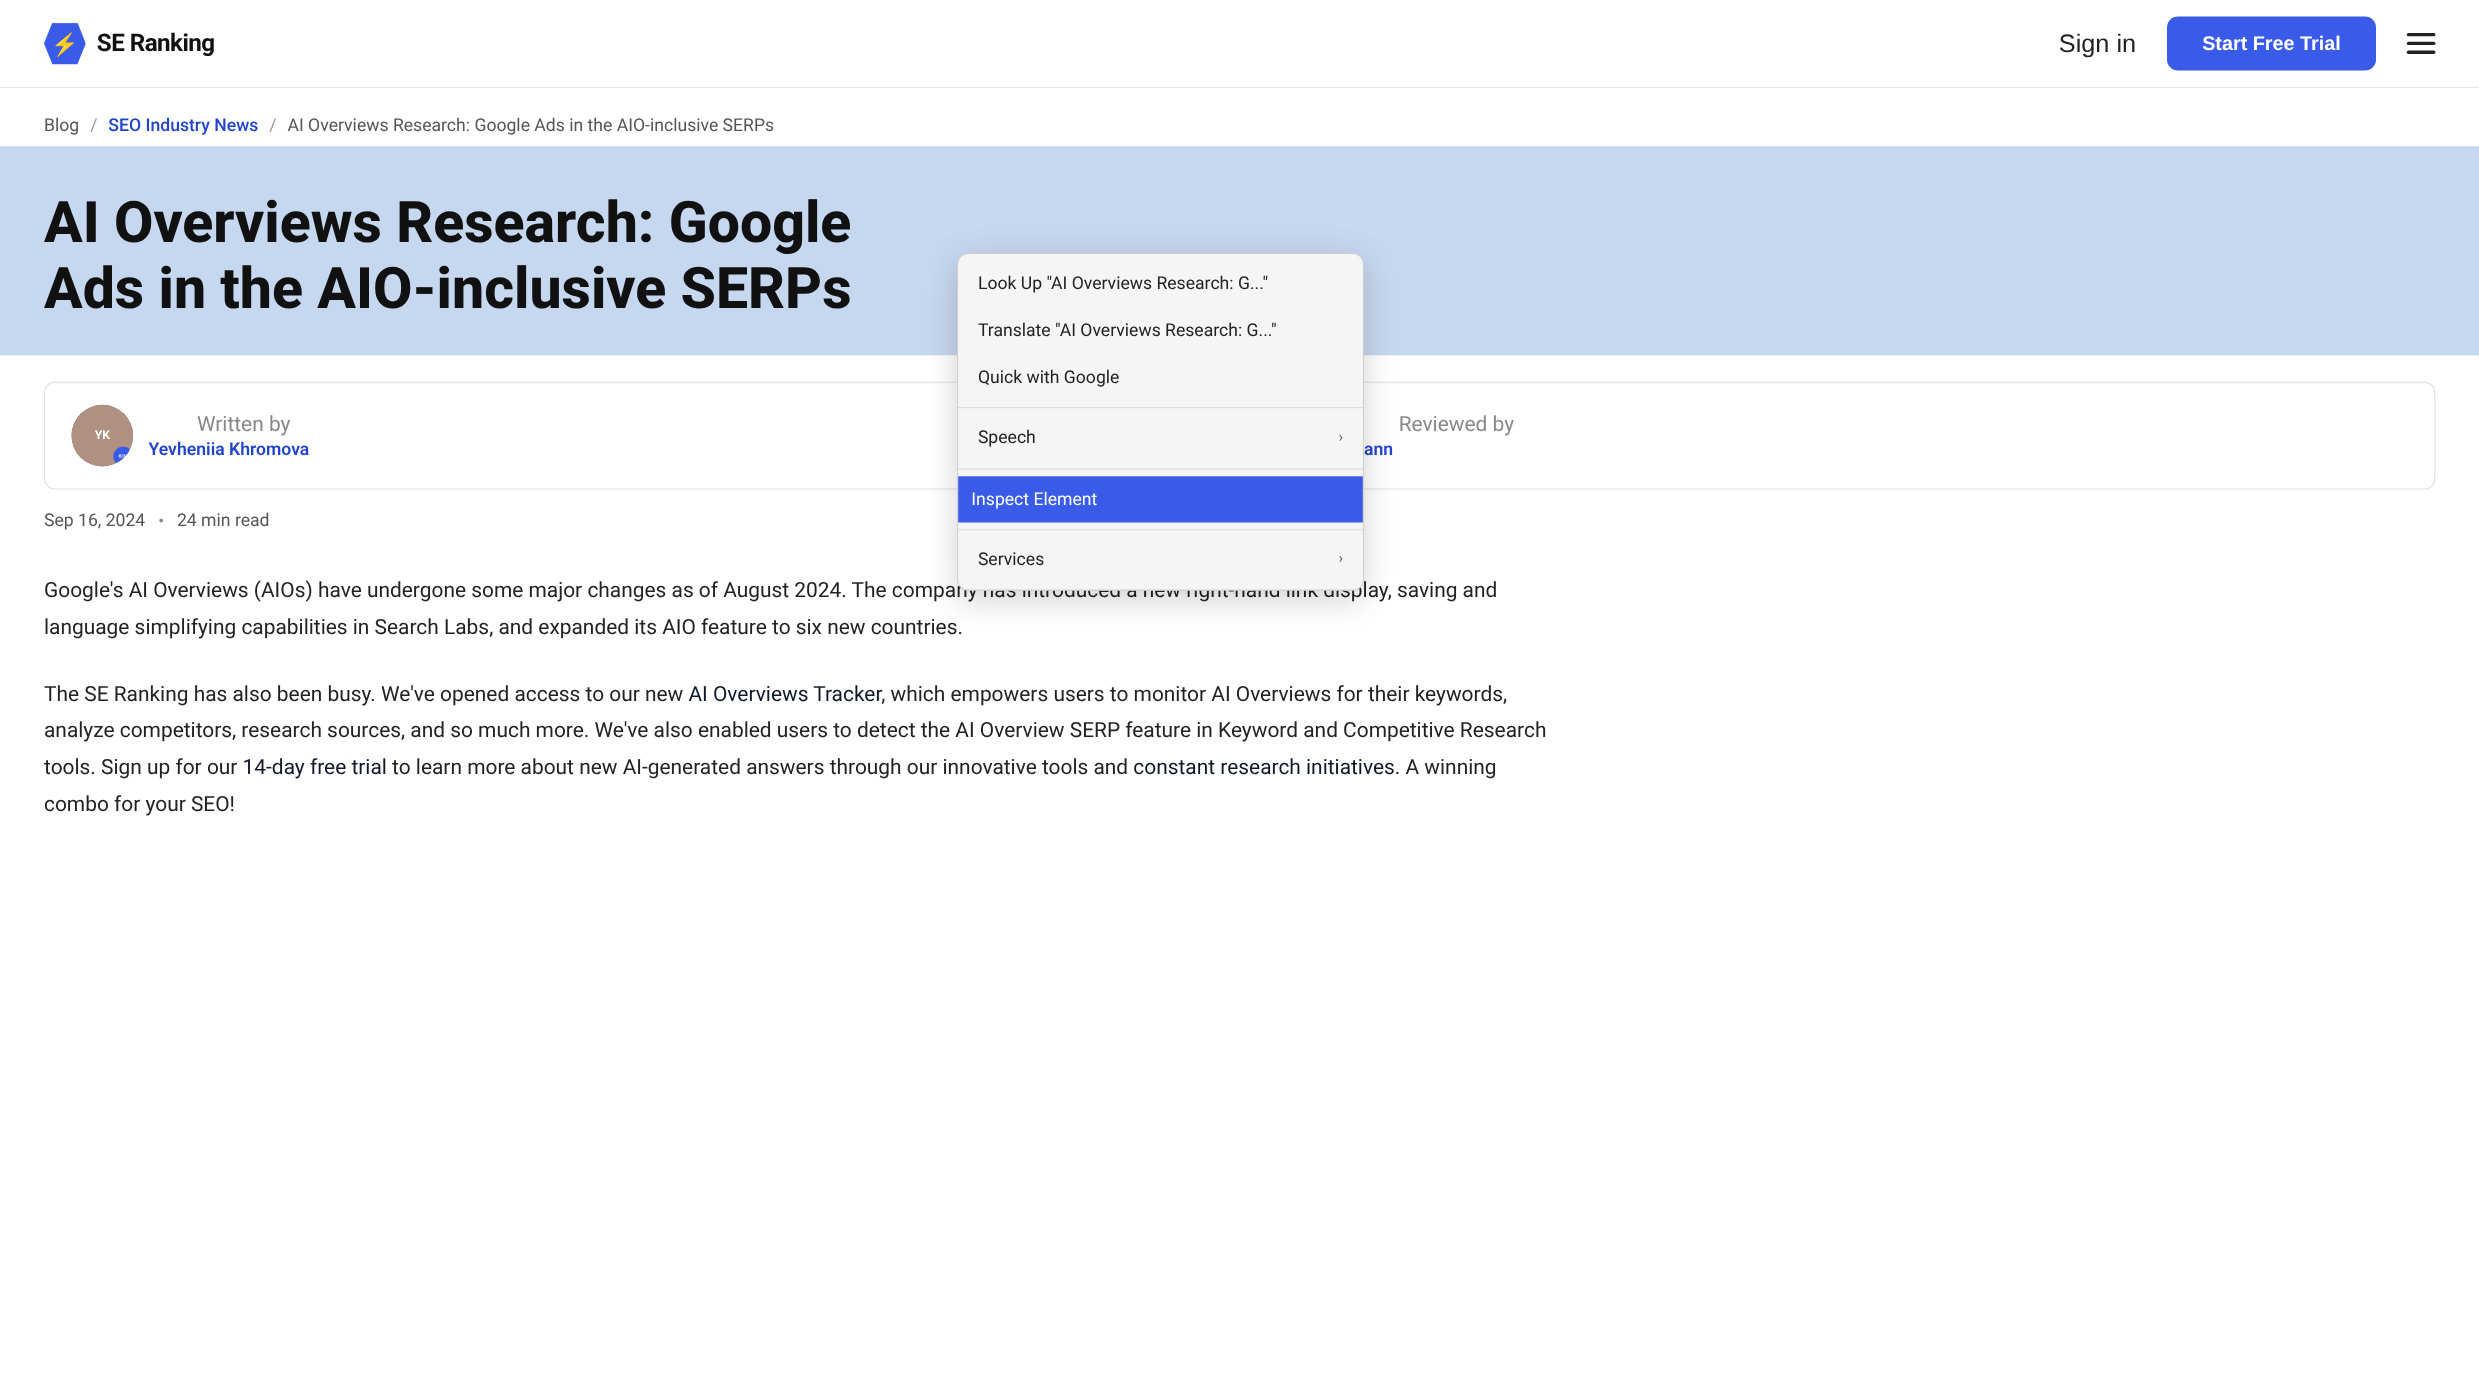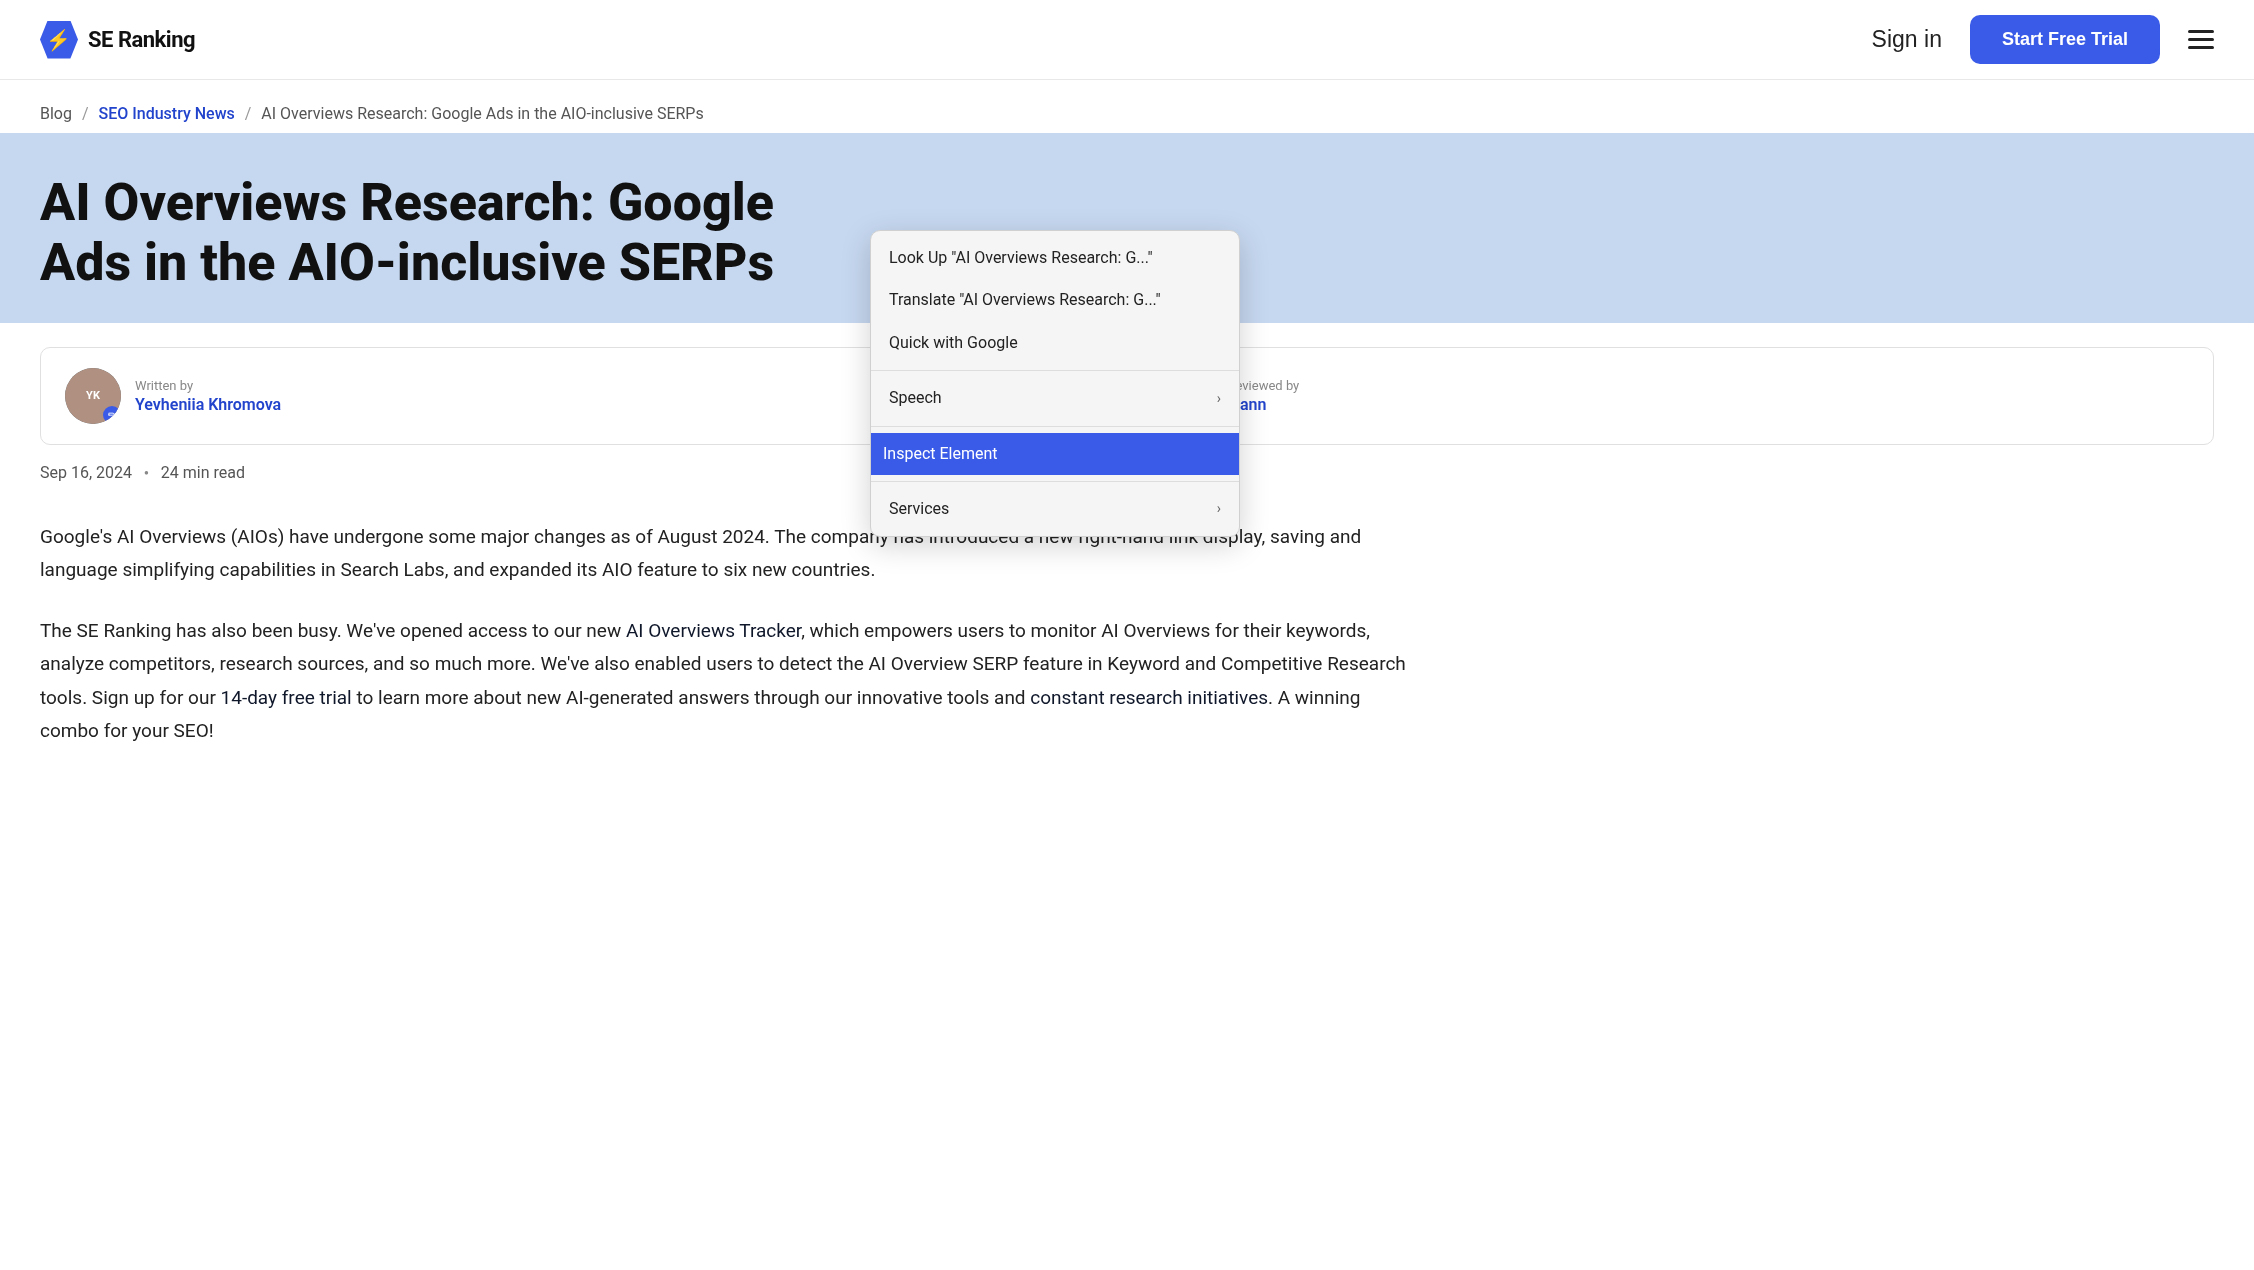--- a/index.html
+++ b/index.html
@@ -79,21 +79,21 @@
       width: 56px; height: 56px; border-radius: 50%;
       display: flex; align-items: center; justify-content: center;
       font-size: 22px; color: #fff; font-weight: 700;
     }
     .avatar-badge {
       position: absolute; bottom: 0; right: 0;
       width: 18px; height: 18px; border-radius: 50%;
       background: #3a5be8; display: flex; align-items: center; justify-content: center;
       font-size: 10px; color: #fff;
     }
-    .author-info .author-label { font-size: 13px; color: #888; margin-bottom: 2px; }
+    .author-info .author-label { font-size: 19px; color: #888; margin-bottom: 2px; margin-left: 44px; }
     .author-info .author-name { font-size: 16px; color: #2244cc; font-weight: 600; }
 
     
     .article-meta {
       display: flex; align-items: center; gap: 12px;
       padding: 18px 40px; font-size: 16px; color: #555;
     }
     .meta-dot { font-size: 8px; color: #888; }
 
     

